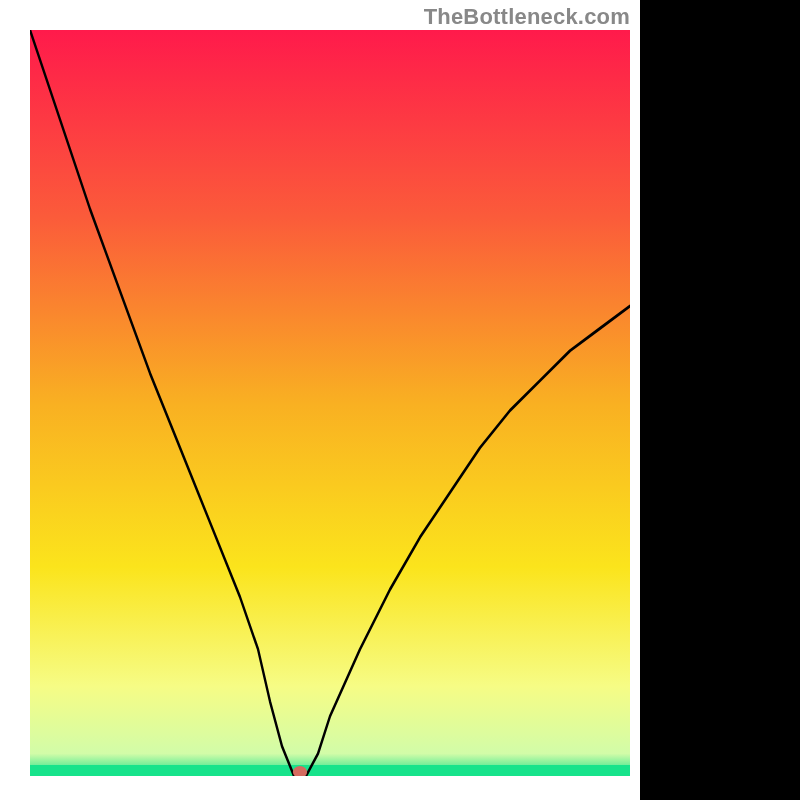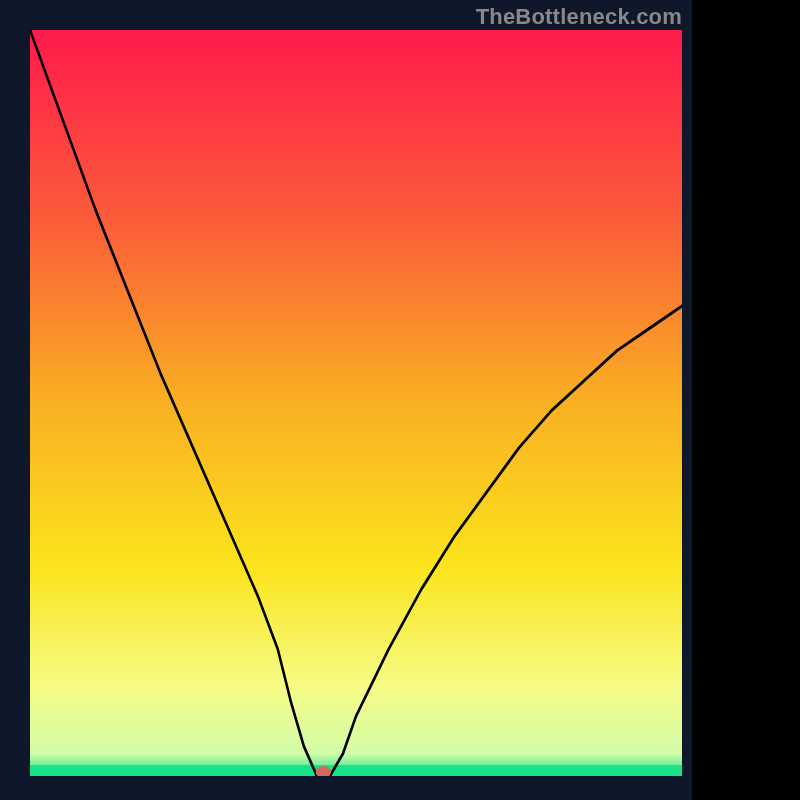--- a/index.html
+++ b/index.html
@@ -5,23 +5,23 @@
   html, body {
     margin: 0;
     padding: 0;
     width: 800px;
     height: 800px;
     background: #000;
     font-family: Arial, Helvetica, sans-serif;
   }
   .frame {
     position: relative;
-    width: 692px;
+    width: 640px;
     height: 800px;
-    background: #0f172a;
+    background: #ffffff;
   }
   .watermark {
     position: absolute;
     top: 4px;
     right: 10px;
     color: #888;
     font-size: 22px;
     font-weight: bold;
     letter-spacing: 0.2px;
     z-index: 10;

